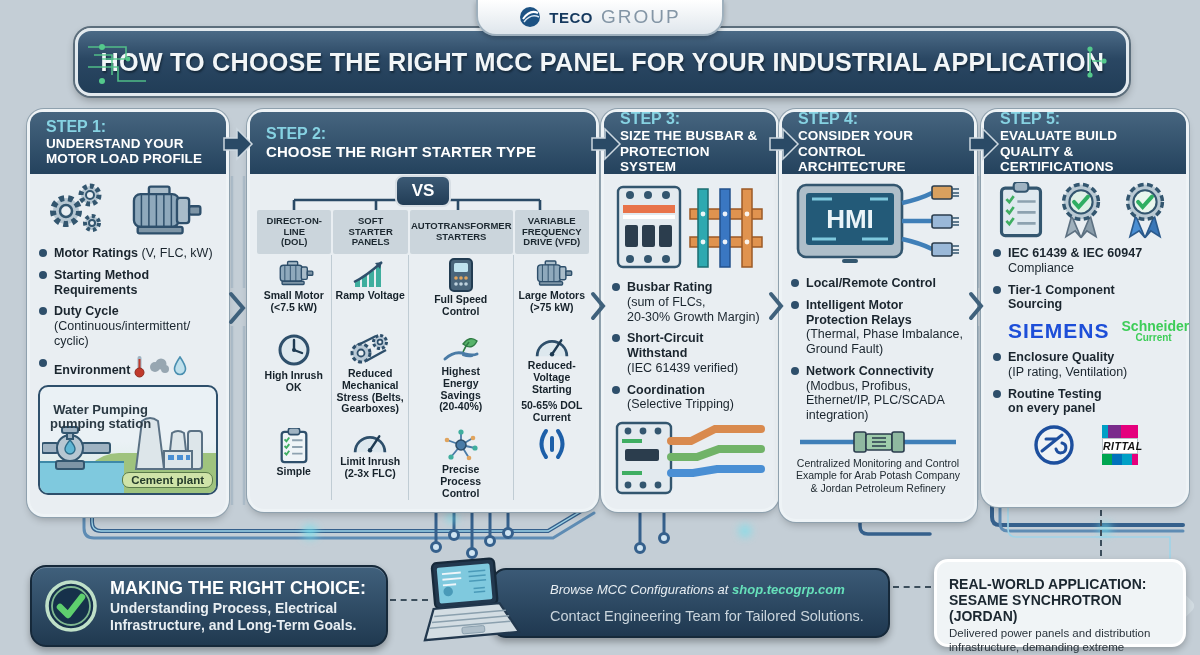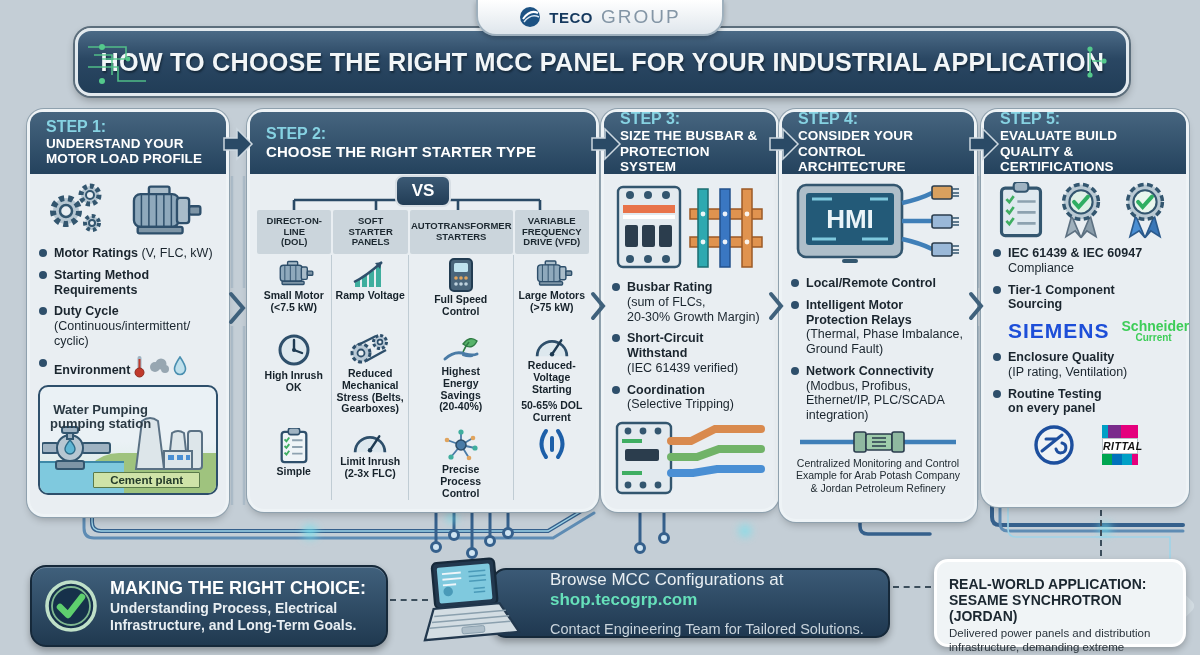--- a/index.html
+++ b/index.html
@@ -40,22 +40,22 @@
 
   
   .scene{height:106px;border-radius:10px;border:2px solid #2e4f6b;overflow:hidden;position:relative;
     background:linear-gradient(#eaf1f5 52%,#d4e8de);margin-top:2px;}
   .scene-hill{position:absolute;right:0;bottom:0;width:78%;height:40px;background:#9fc37e;
     border-radius:60px 0 0 0;}
   .scene-water{position:absolute;left:0;bottom:0;width:48%;height:30px;background:#7fc9de;
     border-top:2px solid #3e89a8;}
   .scene-label{position:absolute;left:10px;top:16px;font-size:13px;font-weight:bold;color:#2b3a44;
     text-align:center;line-height:1.15;}
-  .scene-badge{position:absolute;right:16px;bottom:5px;background:#cfe3a8;border:1px solid #5a7a4a;
-    border-radius:1px;padding:1px 16px;font-size:11.5px;font-weight:bold;color:#243b2a;}
+  .scene-badge{position:absolute;right:3px;bottom:5px;background:#cfe3a8;border:1px solid #5a7a4a;
+    border-radius:7px;padding:1px 8px;font-size:11.5px;font-weight:bold;color:#243b2a;}
   .env-icons{display:inline-flex;gap:3px;margin-left:4px;vertical-align:-4px;}
 
   
   .vs-badge{position:relative;margin:-1px auto 0;width:52px;height:28px;z-index:3;
     background:linear-gradient(#3c5a75,#223d56);color:#fff;font-weight:bold;font-size:17px;
     display:flex;align-items:center;justify-content:center;border-radius:8px;border:2px solid #d7dee4;}
   .vs-lines{position:absolute;left:0;top:18px;width:100%;height:30px;z-index:1;}
   .grid2{display:grid;grid-template-columns:repeat(4,1fr);grid-template-rows:46px 74px 96px auto;
     column-gap:0;margin-top:2px;position:relative;z-index:2;}
   .subhdr{background:#cbd5dc;margin:1px;display:flex;align-items:center;justify-content:center;
@@ -89,21 +89,21 @@
   .choice-box{position:absolute;left:30px;top:565px;width:358px;height:82px;border-radius:16px;z-index:4;
     background:linear-gradient(#40607c,#203950);border:2px solid #16293a;
     box-shadow:inset 0 1px 0 rgba(255,255,255,.25),0 4px 7px rgba(0,0,0,.3);
     display:flex;align-items:center;gap:12px;padding:0 12px;box-sizing:border-box;}
   .choice-title{font-size:18px;font-weight:bold;color:#fff;line-height:1.1;}
   .choice-body{font-size:14px;font-weight:bold;color:#e8eef2;line-height:1.18;margin-top:2px;}
   .browse-box{position:absolute;left:492px;top:568px;width:398px;height:70px;border-radius:14px;z-index:4;
     background:linear-gradient(#3b5a76,#1f3850);border:2px solid #16293a;
     box-shadow:0 4px 7px rgba(0,0,0,.3);display:flex;flex-direction:column;justify-content:center;
     padding-left:56px;box-sizing:border-box;}
-  .browse-l1{font-size:17px;color:#e8eef2;}
+  .browse-l1{font-size:13px;color:#e8eef2;font-style:italic;}
   .browse-l1 .link{color:#66e0ba;font-weight:bold;}
   .browse-l2{font-size:14.5px;color:#c9d4dc;margin-top:11px;}
   .laptop{position:absolute;left:418px;top:556px;z-index:5;}
   .case-box{position:absolute;left:934px;top:559px;width:252px;height:88px;border-radius:14px;z-index:4;
     background:#f0f4f6;border:3px solid #fff;box-shadow:0 3px 7px rgba(0,0,0,.25);
     padding:15px 12px;box-sizing:border-box;}
   .case-title{font-size:14px;font-weight:bold;color:#1b2730;line-height:1.14;}
   .case-body{font-size:11.5px;color:#2a343c;line-height:1.2;margin-top:2px;}
   .case-arrow{position:absolute;left:1146px;top:585px;width:42px;height:42px;background:#dfe8ed;
     opacity:.55;transform:rotate(45deg);z-index:3;border-radius:6px;}

